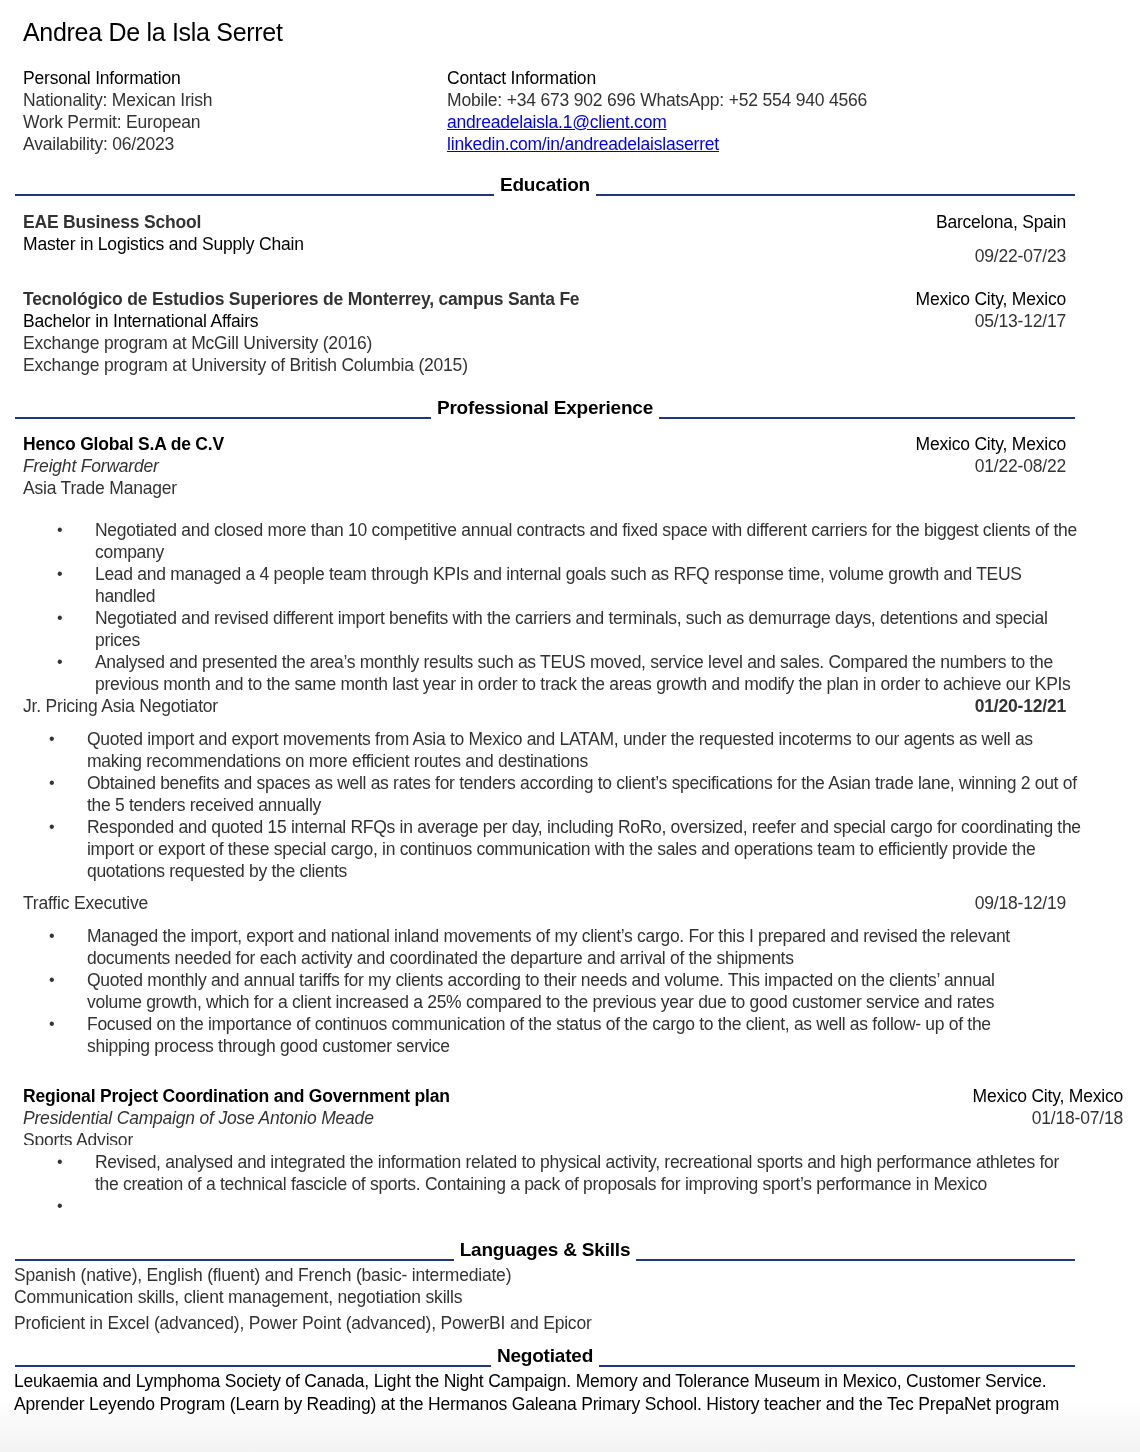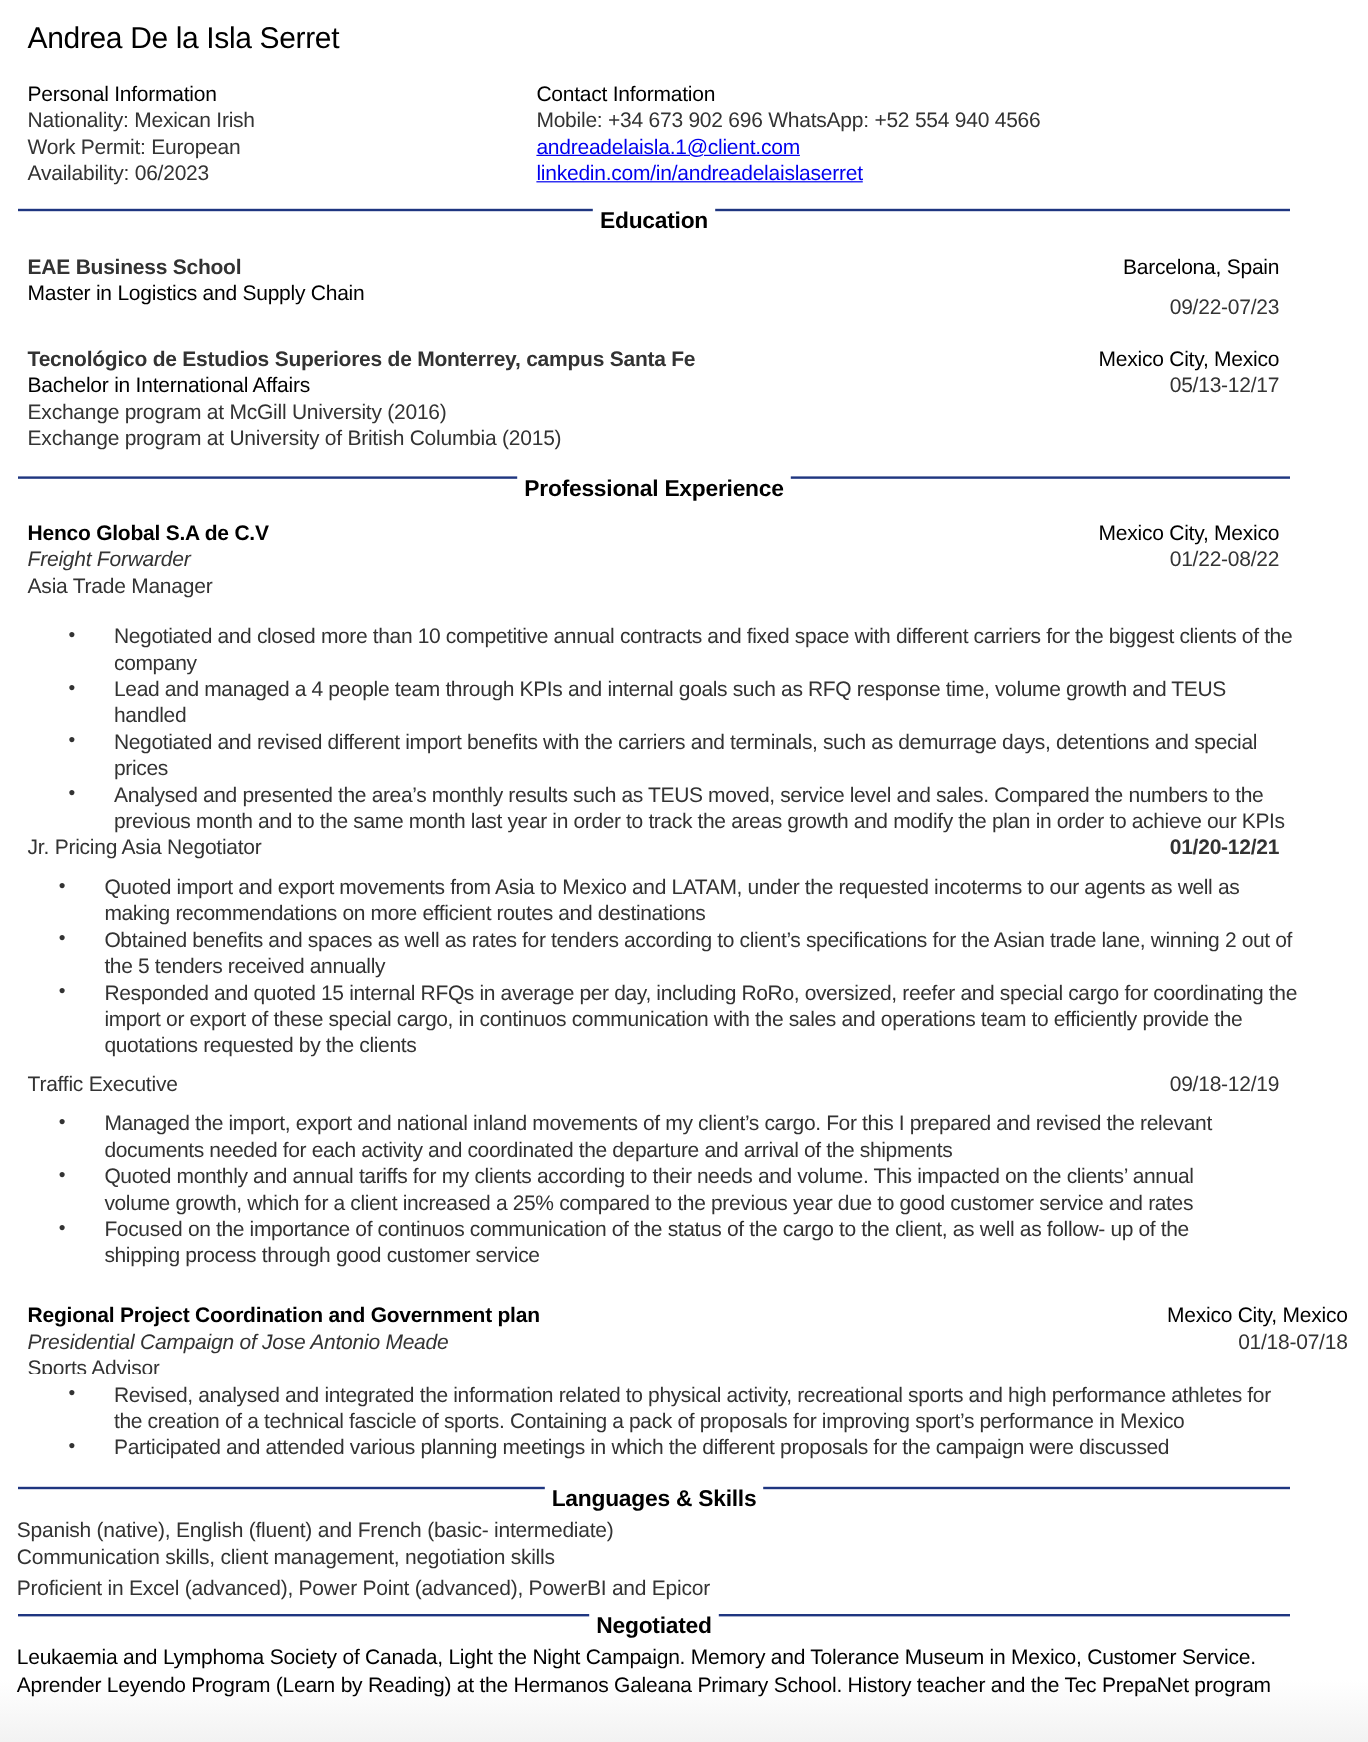--- a/index.html
+++ b/index.html
@@ -21,21 +21,21 @@
     .ital { font-style: italic; }
     a.link { color: #0000ee; text-decoration: underline; }
     .right { text-align: right; }
 
     .section {
       position: absolute;
       left: 15px;
       width: 1060px;
       height: 22px;
       display: flex;
-      align-items: flex-start;
+      align-items: flex-end;
     }
     .section .rule { flex: 1; height: 0; border-top: 2px solid #1f3680; }
     .section .title {
       font-weight: bold;
       font-size: 19px;
       color: #000;
       padding: 0 6px;
       letter-spacing: -0.2px;
     }
 
@@ -131,21 +131,21 @@
 </ul>
 
 <div class="abs t17 dark bold" style="left:23px; top:1085px;">Regional Project Coordination and Government plan</div>
 <div class="abs t17 gray ital" style="left:23px; top:1107px;">Presidential Campaign of Jose Antonio Meade</div>
 <div class="abs t17 gray clip" style="left:23px; top:1129px;">Sports Advisor</div>
 <div class="abs t17 dark right" style="right:17px; top:1085px;">Mexico City, Mexico</div>
 <div class="abs t17 gray right" style="right:17px; top:1107px;">01/18-07/18</div>
 
 <ul class="bullets" style="left:95px; top:1151px; width:990px;">
   <li><span class="dot" style="left:-38px;">•</span><span>Revised, analysed and integrated the information related to physical activity, recreational sports and  high performance athletes for the creation of a technical fascicle of sports. Containing a pack of proposals for improving sport’s  performance in Mexico</span></li>
-  <li><span class="dot" style="left:-38px;">•</span><span>Participated and attended various planning meetings in which the different proposals for the campaign were discussed</span></li>
+  <li><span class="dot" style="left:-38px;">•</span></li>
 </ul>
 
 <div class="section" style="top:1239px;">
   <div class="rule"></div>
   <div class="title">Languages &amp; Skills</div>
   <div class="rule"></div>
 </div>
 
 <div class="abs t17 gray" style="left:14px; top:1264px;text-align:center;">Spanish (native), English (fluent) and French (basic- intermediate)</div>
 <div class="abs t17 gray" style="left:14px; top:1286px;">Communication skills, client management, negotiation skills</div>

